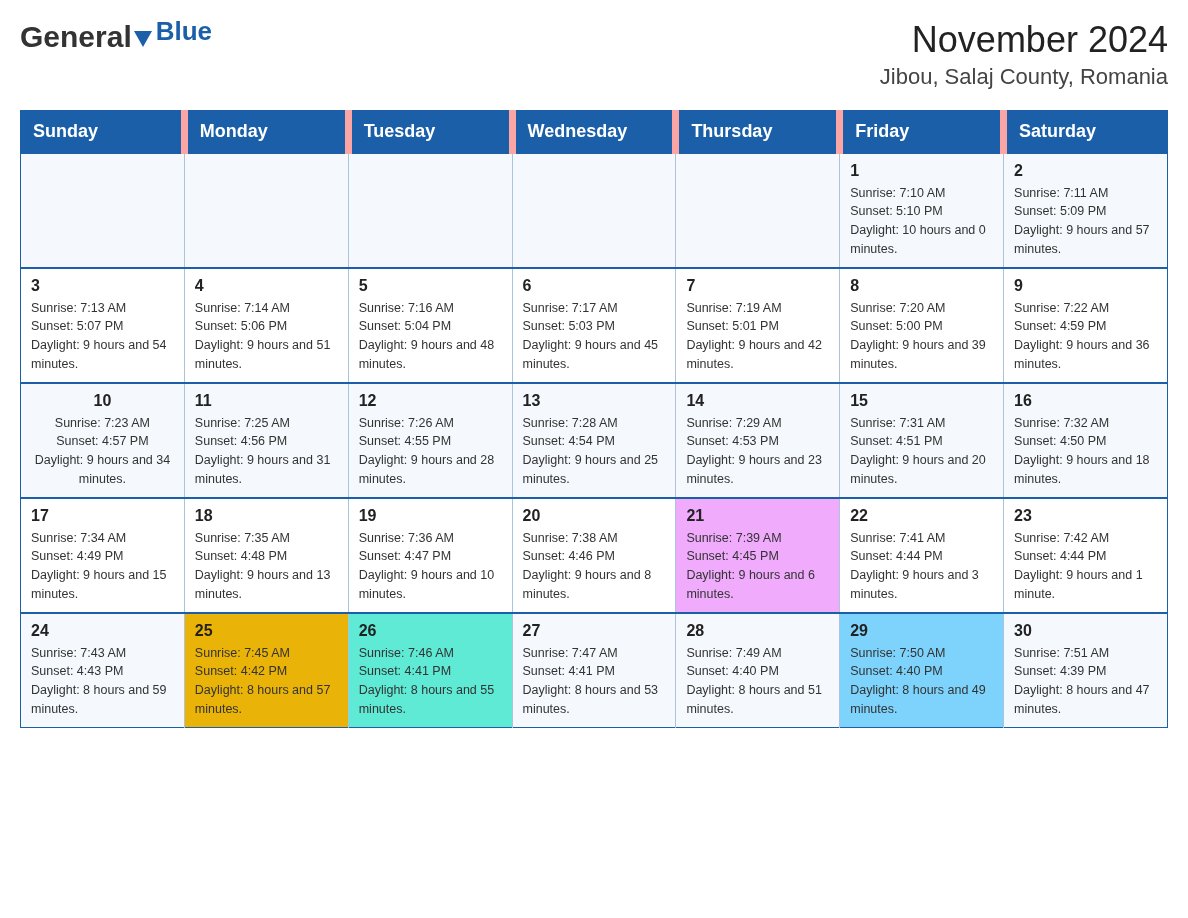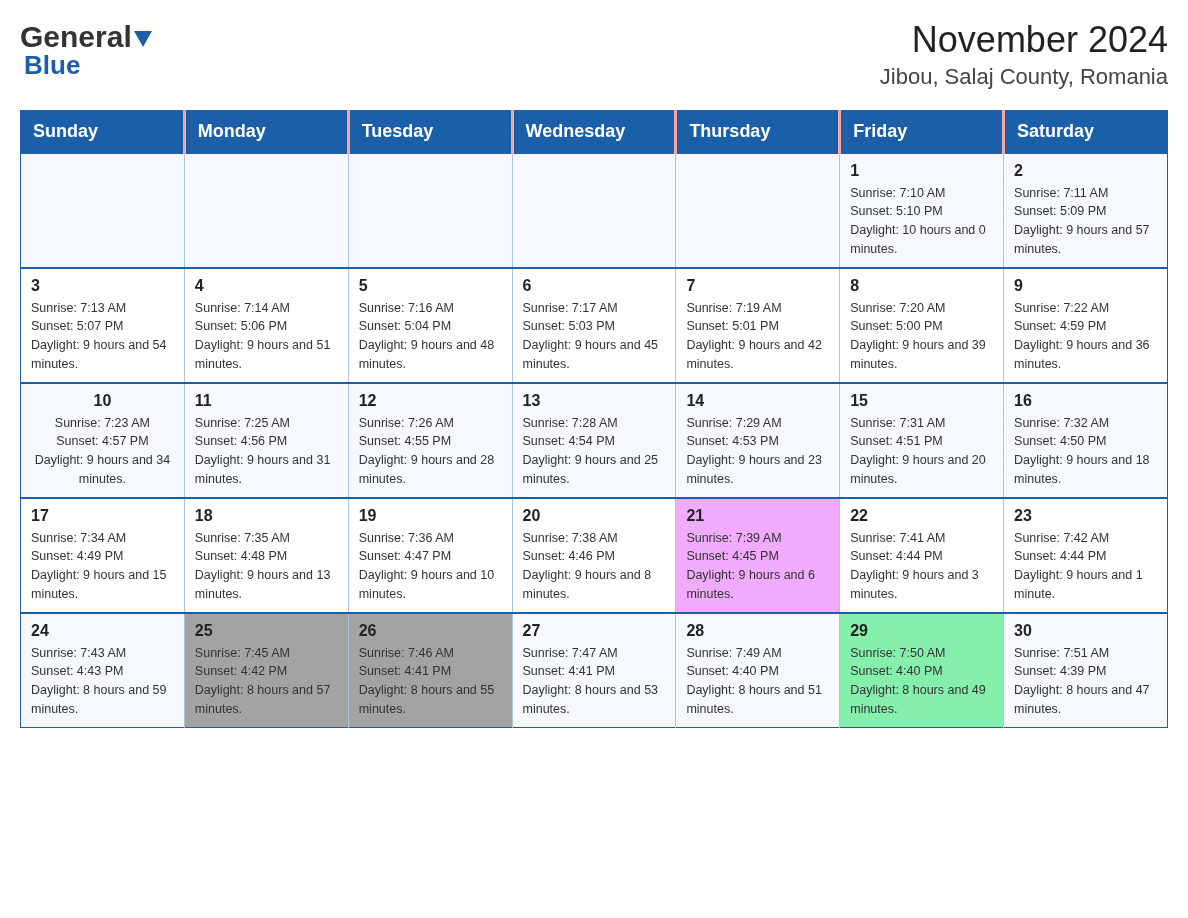--- a/index.html
+++ b/index.html
@@ -13,21 +13,21 @@
 
     .header {
       display: flex;
       justify-content: space-between;
       align-items: flex-start;
       margin-bottom: 20px;
     }
 
     .logo {
       display: flex;
-      flex-direction: column;
+      flex-direction: row;
       align-items: flex-start;
     }
 
     .title-area {
       text-align: right;
     }
 
     .month-title {
       font-size: 36px;
       font-weight: normal;
@@ -47,21 +47,21 @@
       border: 1px solid #1a5fa8;
     }
 
     .calendar th {
       background-color: #1a5fa8;
       color: #fff;
       font-size: 18px;
       font-weight: bold;
       padding: 10px 12px;
       text-align: left;
-      border-right: 3px solid #fca5a5;
+      border-right: 7px solid #fca5a5;
     }
 
     .calendar th:last-child {
       border-right: none;
     }
 
     .calendar td {
       vertical-align: top;
       padding: 8px 10px;
       border-right: 1px solid #aac4e0;
@@ -228,37 +228,37 @@
         <td style="background: rgb(255, 255, 255);">
           <div class="day-number">23</div>
           <div class="day-info">Sunrise: 7:42 AM<br>Sunset: 4:44 PM<br>Daylight: 9 hours and 1 minute.</div>
         </td>
       </tr>
       <tr>
         <td style="background: rgb(245, 248, 252);">
           <div class="day-number">24</div>
           <div class="day-info">Sunrise: 7:43 AM<br>Sunset: 4:43 PM<br>Daylight: 8 hours and 59 minutes.</div>
         </td>
-        <td style="background: #a3a3a3; margin-left: 16px;">
+        <td style="background: #eab308; margin-left: 16px;">
           <div class="day-number">25</div>
           <div class="day-info">Sunrise: 7:45 AM<br>Sunset: 4:42 PM<br>Daylight: 8 hours and 57 minutes.</div>
         </td>
-        <td style="background: #a3a3a3;">
+        <td style="background: #5eead4;">
           <div class="day-number">26</div>
           <div class="day-info">Sunrise: 7:46 AM<br>Sunset: 4:41 PM<br>Daylight: 8 hours and 55 minutes.</div>
         </td>
         <td style="background: rgb(245, 248, 252);">
           <div class="day-number">27</div>
           <div class="day-info">Sunrise: 7:47 AM<br>Sunset: 4:41 PM<br>Daylight: 8 hours and 53 minutes.</div>
         </td>
         <td style="background: rgb(245, 248, 252);">
           <div class="day-number">28</div>
           <div class="day-info">Sunrise: 7:49 AM<br>Sunset: 4:40 PM<br>Daylight: 8 hours and 51 minutes.</div>
         </td>
-        <td style="background: #86efac;">
+        <td style="background: #7dd3fc;">
           <div class="day-number">29</div>
           <div class="day-info">Sunrise: 7:50 AM<br>Sunset: 4:40 PM<br>Daylight: 8 hours and 49 minutes.</div>
         </td>
         <td style="background: rgb(245, 248, 252); margin-top: 33px;">
           <div class="day-number">30</div>
           <div class="day-info">Sunrise: 7:51 AM<br>Sunset: 4:39 PM<br>Daylight: 8 hours and 47 minutes.</div>
         </td>
       </tr>
     </tbody>
 </table>

